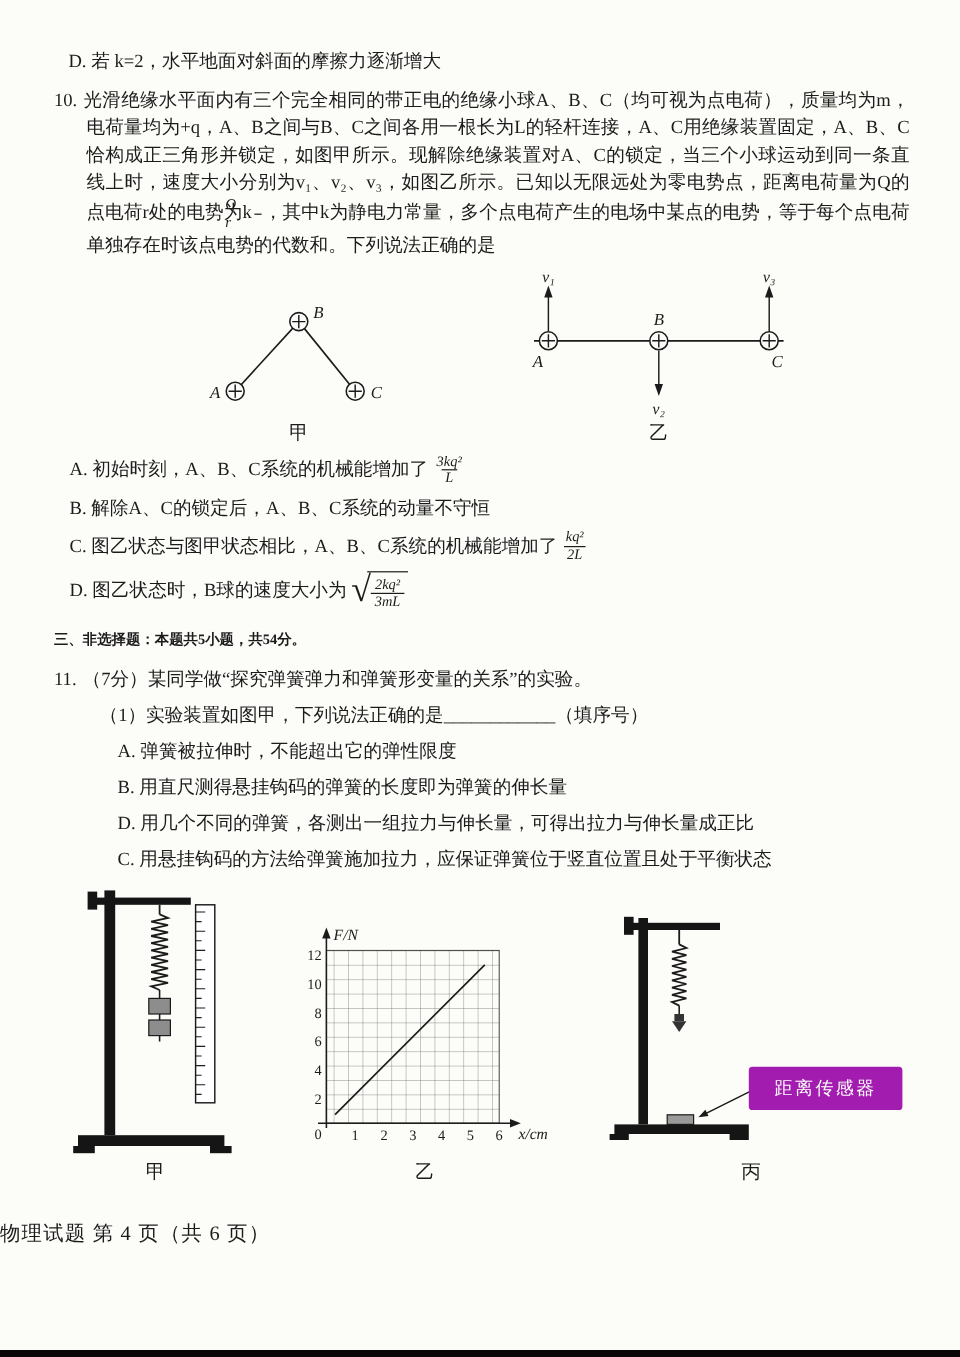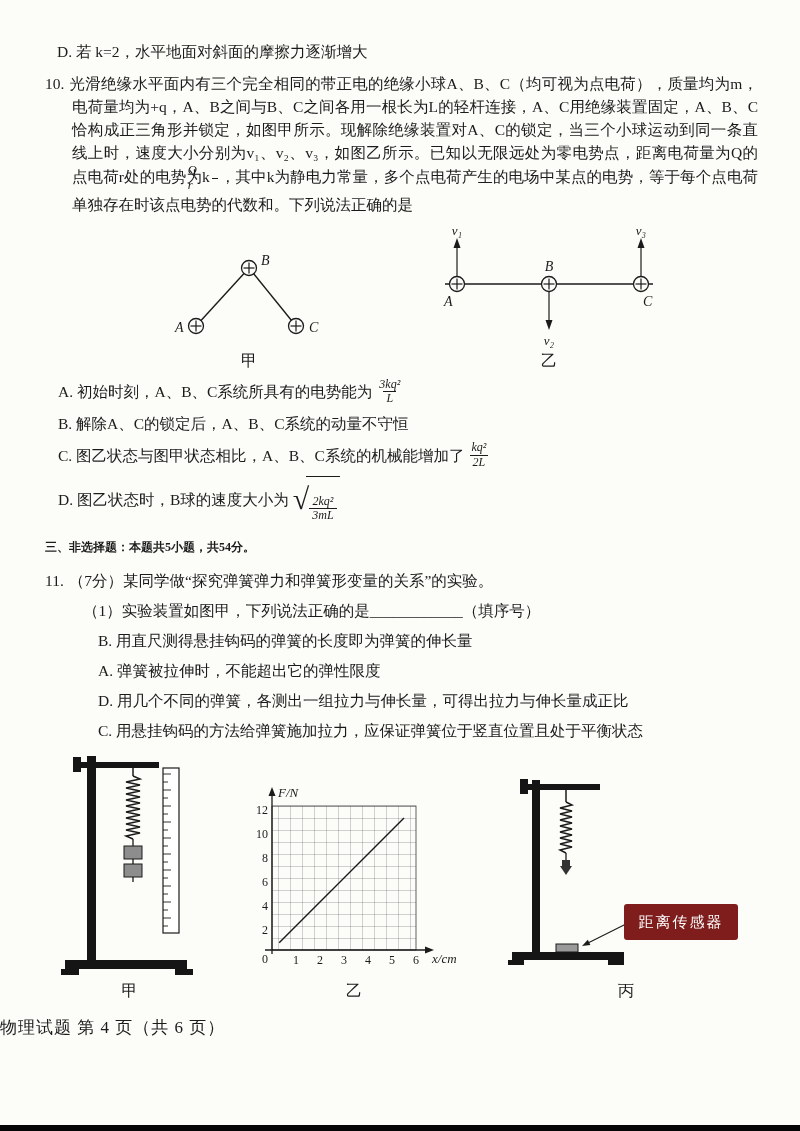--- a/index.html
+++ b/index.html
@@ -19,29 +19,29 @@
   .inline-frac .den, .frac .den { border-top:1.2px solid #1b1b1b; }
   .inline-frac span, .frac span { padding:0 3px; }
   .figrow-q10 { display:flex; justify-content:center; align-items:flex-end; gap:85px; margin:8px 0 2px 0; }
   .figcol { display:flex; flex-direction:column; align-items:center; justify-content:space-between; }
   .figcap { font-size:16px; margin-top:3px; }
   .opt { display:flex; align-items:center; margin:4px 0 4px 13px; font-size:15.5px; line-height:23px; }
   .frac { display:inline-flex; flex-direction:column; align-items:center;
           font-style:italic; font-size:12px; line-height:1.15; margin:2px 4px; }
   .sqrt { display:inline-flex; align-items:stretch; margin-left:4px; }
   .sqrt .rad { font-size:30px; line-height:1; align-self:center; }
-  .sqrt .body { border-top:1.6px solid #1b1b1b; margin-left:-3px; padding:18px 3px 0; display:flex; align-items:center; }
+  .sqrt .body { border-top:1.6px solid #1b1b1b; margin-left:-3px; padding:4px 3px 0; display:flex; align-items:center; }
   .section-title { font-weight:bold; font-size:12px; margin-top:13px; }
   .q11-head { margin-top:10px; padding-left:27px; text-indent:-27px; }
   .part1 { margin-top:7px; margin-left:38px; }
   .optplain { margin:7px 0 7px 53px; }
   .figrow-bottom { display:flex; justify-content:space-between; align-items:flex-end; margin-top:12px; padding:0 12px 0 12px; }
   .fig-wrap { position:relative; }
-  .sensor-tag { position:absolute; left:118px; top:130px; width:114px; height:36px;
-                background:#7f1d1d; color:#fff; font-size:15px; letter-spacing:2px;
+  .sensor-tag { position:absolute; left:118px; top:130px; width:128px; height:36px;
+                background:#a21caf; color:#fff; font-size:15px; letter-spacing:2px;
                 display:flex; align-items:center; justify-content:center; border-radius:3px; }
   .footer { position:absolute; top:1016px; left:0; width:100%; text-align:left;
             font-size:17px; letter-spacing:1px; }
   .scan-edge { position:absolute; bottom:0; left:0; width:100%; height:6px; background:#060606; }
   svg text { font-family:"Liberation Serif","DejaVu Serif",serif; fill:#1b1b1b; }
   .v-italic { font-style:italic; }
 </style>
 </head>
 <body>
 
@@ -115,21 +115,21 @@
           </g>
           <text x="5" y="82" font-size="14" class="v-italic">A</text>
           <text x="110" y="47" font-size="14" text-anchor="middle" class="v-italic">B</text>
           <text x="204" y="82" font-size="14" class="v-italic">C</text>
         </svg>
         <div class="figcap">乙</div>
       </div>
     </div>
 
     <div class="opt">
-      <span>A. 初始时刻，A、B、C系统所具有的电势能为</span>
+      <span>A. 初始时刻，A、B、C系统的机械能增加了</span>
       <span class="frac">
           <span>3kq²</span>
           <span class="den">L</span>
         </span>
     </div>
     <div class="opt">
       <span>B. 解除A、C的锁定后，A、B、C系统的动量不守恒</span>
     </div>
     <div class="opt">
       <span>C. 图乙状态与图甲状态相比，A、B、C系统的机械能增加了</span>
@@ -150,22 +150,22 @@
         </span>
       </span>
     </div>
 
     <p class="txt section-title">三、非选择题：本题共5小题，共54分。</p>
 
     <p class="txt q11-head">
       <span class="qnum">11.</span><span>（7分）某同学做“探究弹簧弹力和弹簧形变量的关系”的实验。</span>
     </p>
     <p class="txt part1">（1）实验装置如图甲，下列说法正确的是____________（填序号）</p>
+    <p class="txt optplain">A. 弹簧被拉伸时，不能超出它的弹性限度</p>
     <p class="txt optplain">B. 用直尺测得悬挂钩码的弹簧的长度即为弹簧的伸长量</p>
-    <p class="txt optplain">A. 弹簧被拉伸时，不能超出它的弹性限度</p>
     <p class="txt optplain">D. 用几个不同的弹簧，各测出一组拉力与伸长量，可得出拉力与伸长量成正比</p>
     <p class="txt optplain">C. 用悬挂钩码的方法给弹簧施加拉力，应保证弹簧位于竖直位置且处于平衡状态</p>
 
     <div class="figrow-bottom">
 
       <div class="figcol">
         <svg width="145" height="224" viewBox="0 0 145 224">
           <rect x="30" y="2" width="9" height="204" fill="#151515"></rect>
           <rect x="18" y="8" width="84" height="6" fill="#151515"></rect>
           <rect x="16" y="3" width="8" height="15" fill="#151515"></rect>

